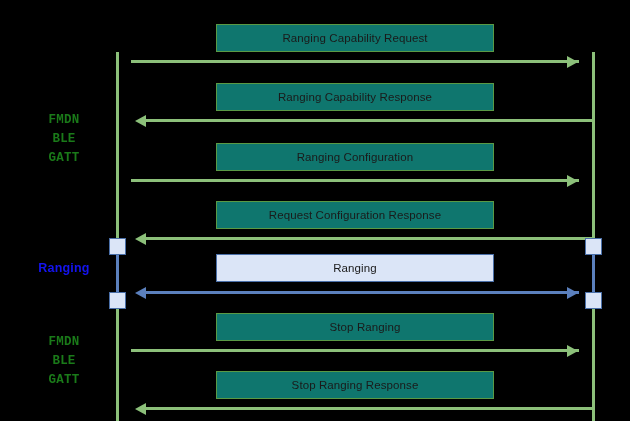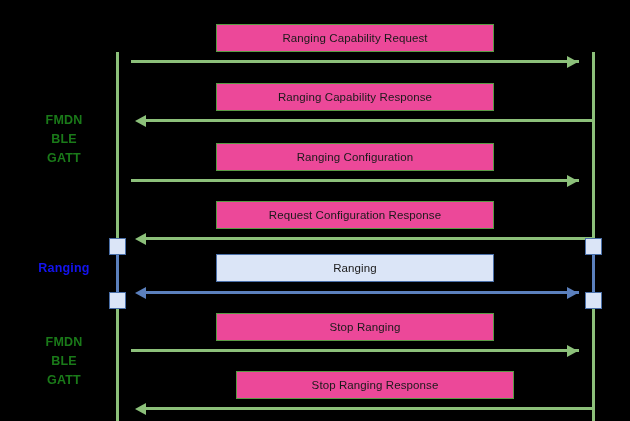--- a/index.html
+++ b/index.html
@@ -28,42 +28,42 @@
   .phase-label {
     position: absolute;
     width: 104px;
     text-align: center;
     font-size: 12.5px;
     font-weight: bold;
     line-height: 19px;
     letter-spacing: 0.2px;
     white-space: pre-line;
   }
-  .phase-label.green { color: #1a7a19; }
+  .phase-label.green { color: #1a7a19; font-family: Liberation Mono, monospace; }
   .phase-label.blue  { color: #1414f0; }
   #phase-label-0 { left: 12px; top: 111px; }
   #phase-label-1 { left: 12px; top: 259px; }
   #phase-label-2 { left: 12px; top: 333px; }
 
   
   .msg-box {
     position: absolute;
     left: 216px;
     width: 278px;
     height: 28px;
     box-sizing: border-box;
     display: flex;
     align-items: center;
     justify-content: center;
     font-size: 11.5px;
     color: #1a1a1a;
     letter-spacing: 0.1px;
   }
   .msg-box.green {
-    background: #ec4899;
+    background: #0f766e;
     border: 1px solid #5a9a45;
   }
   .msg-box.blue {
     background: #dbe5f7;
     border: 1px solid #4a6fa8;
   }
 
   
   .arrow-line {
     position: absolute;
@@ -155,17 +155,17 @@
 
   <div class="msg-box blue" style="top:254px;">Ranging</div>
   <div class="arrow-line blue" style="left:146px; top:291px; width:433px;"></div>
   <div class="arrow-head left blue" style="left:135px; top:286.5px;"></div>
   <div class="arrow-head right blue" style="left:567px; top:286.5px;"></div>
 
   <div class="msg-box green" style="top:313px;padding-left:20px;">Stop Ranging</div>
   <div class="arrow-line green" style="left:131px; top:349px; width:448px;"></div>
   <div class="arrow-head right green" style="left:567px; top:344.5px;"></div>
 
-  <div class="msg-box green" style="top:371px;margin-left:20px;">Stop Ranging Response</div>
+  <div class="msg-box green" style="top:371px;">Stop Ranging Response</div>
   <div class="arrow-line green" style="left:146px; top:407px; width:448px;"></div>
   <div class="arrow-head left green" style="left:135px; top:402.5px;"></div>
 
 </div>
 
 </body></html>

